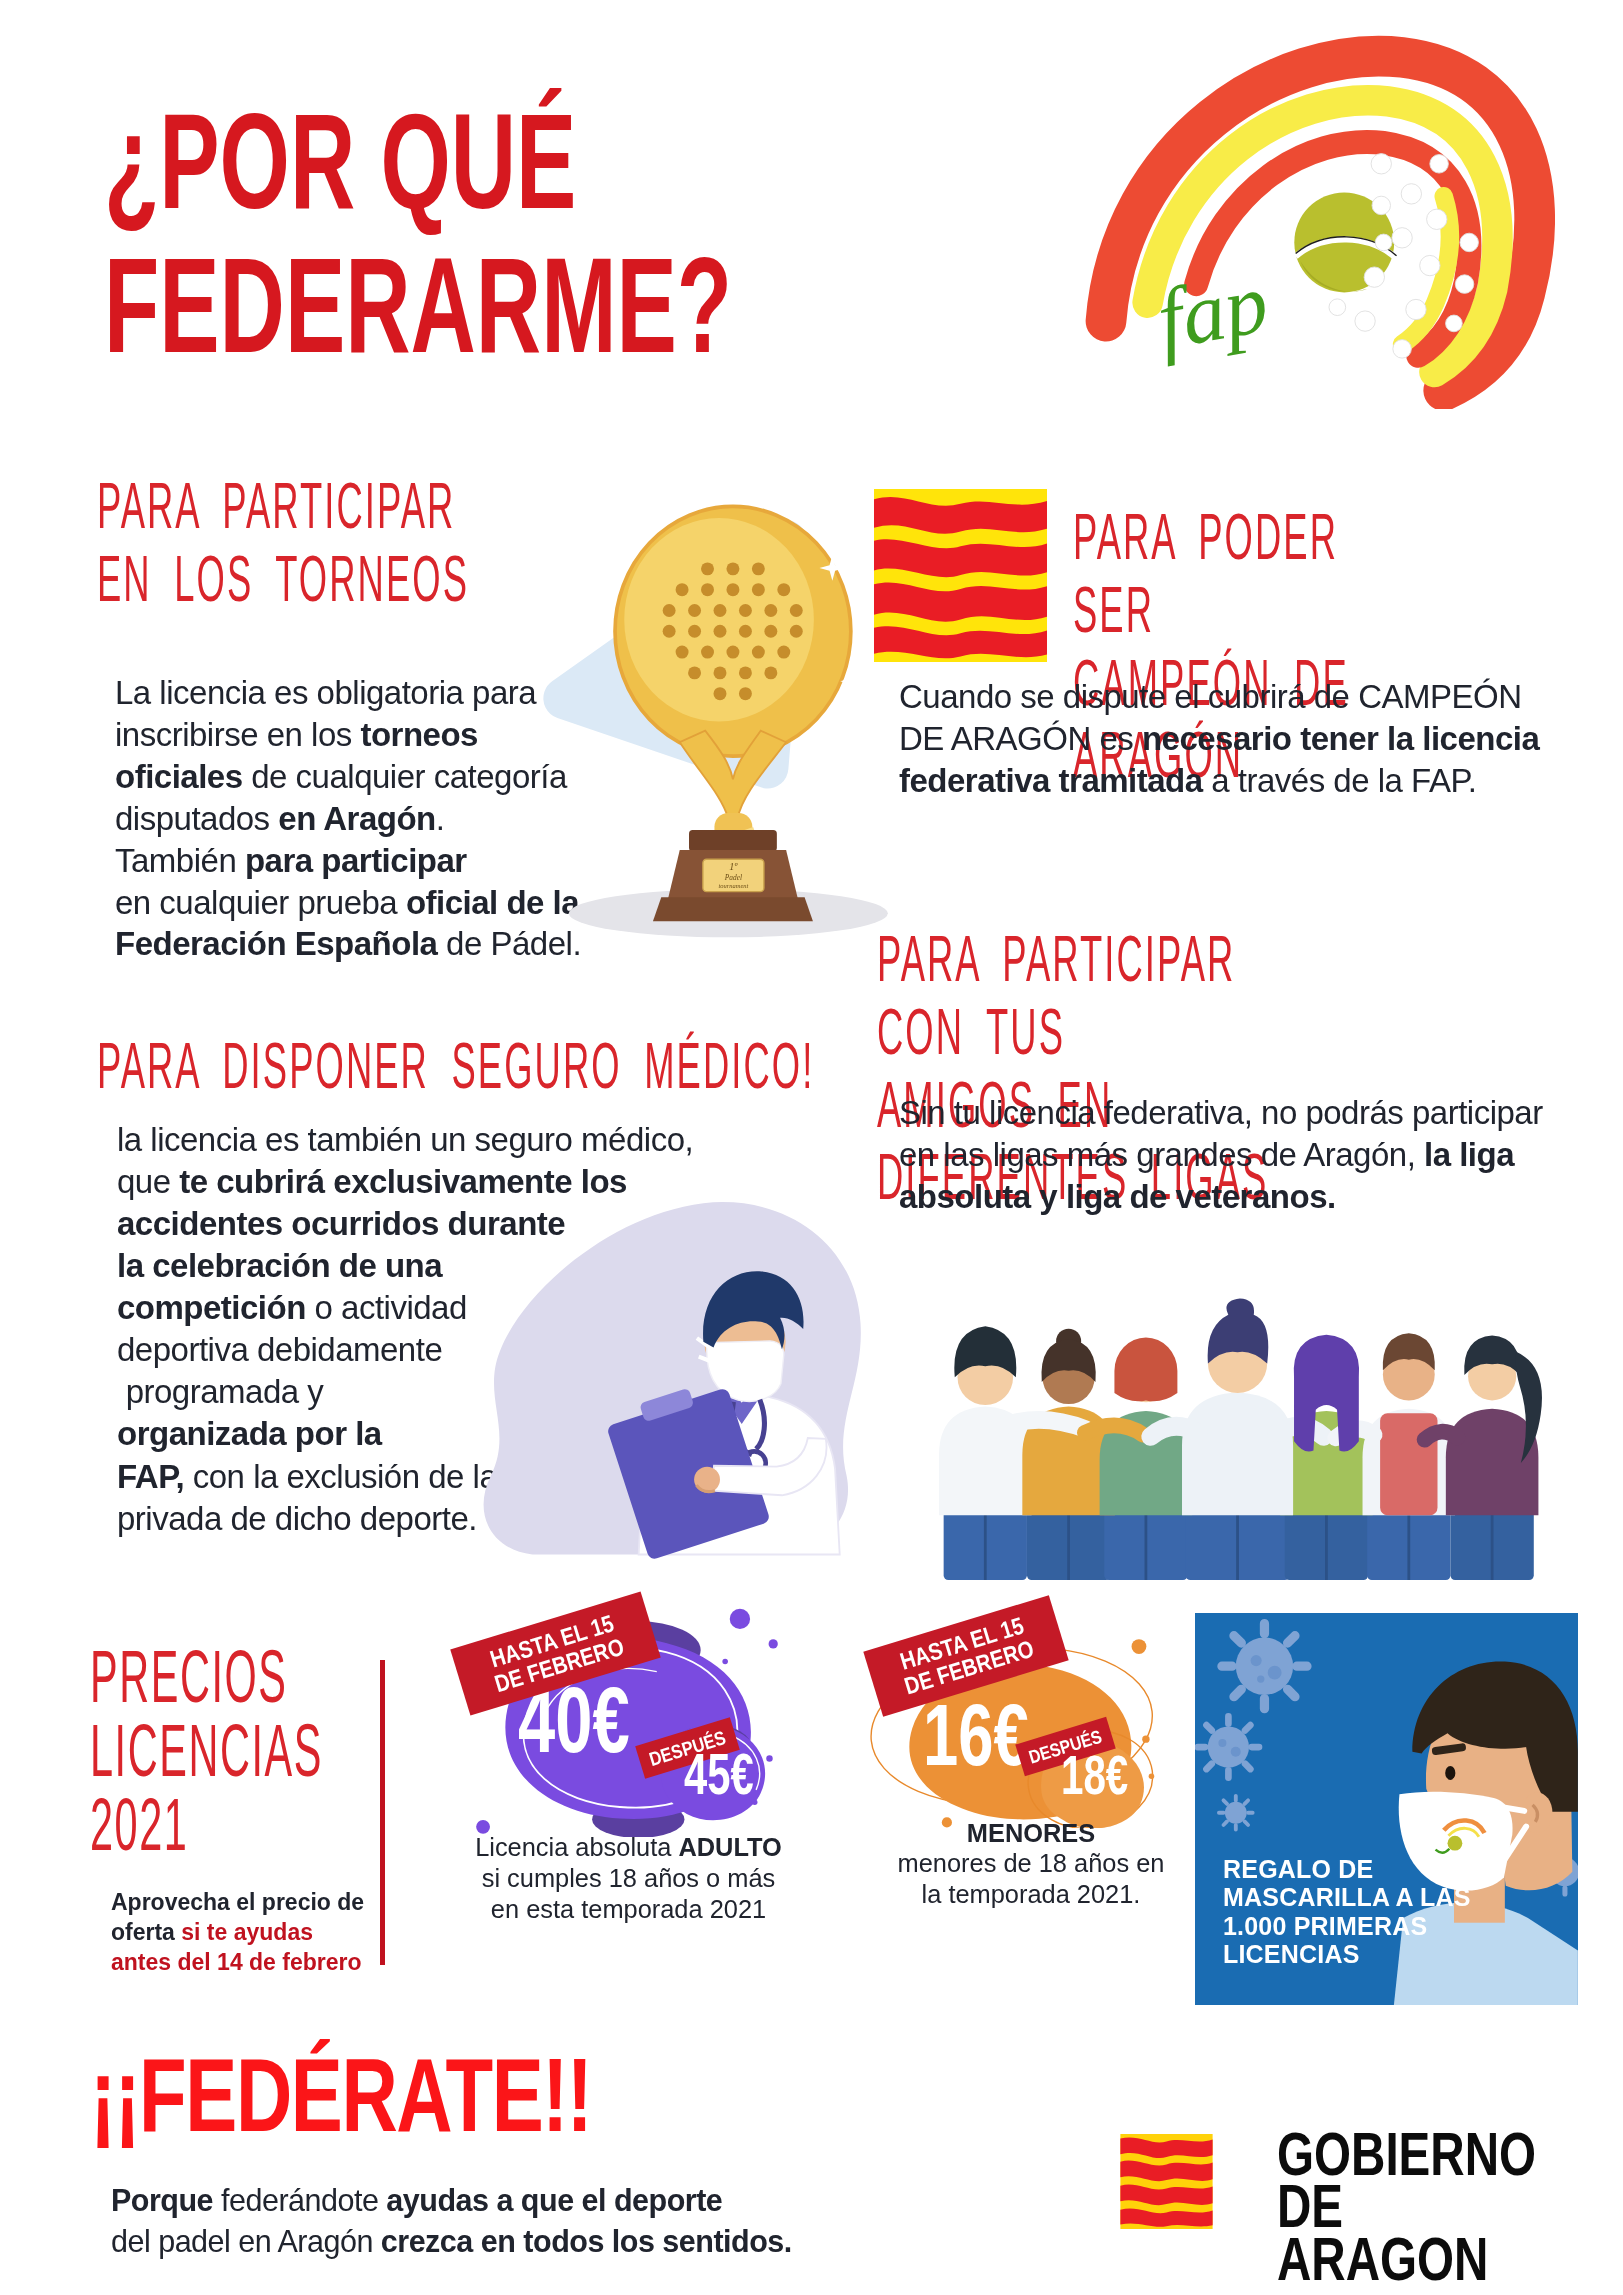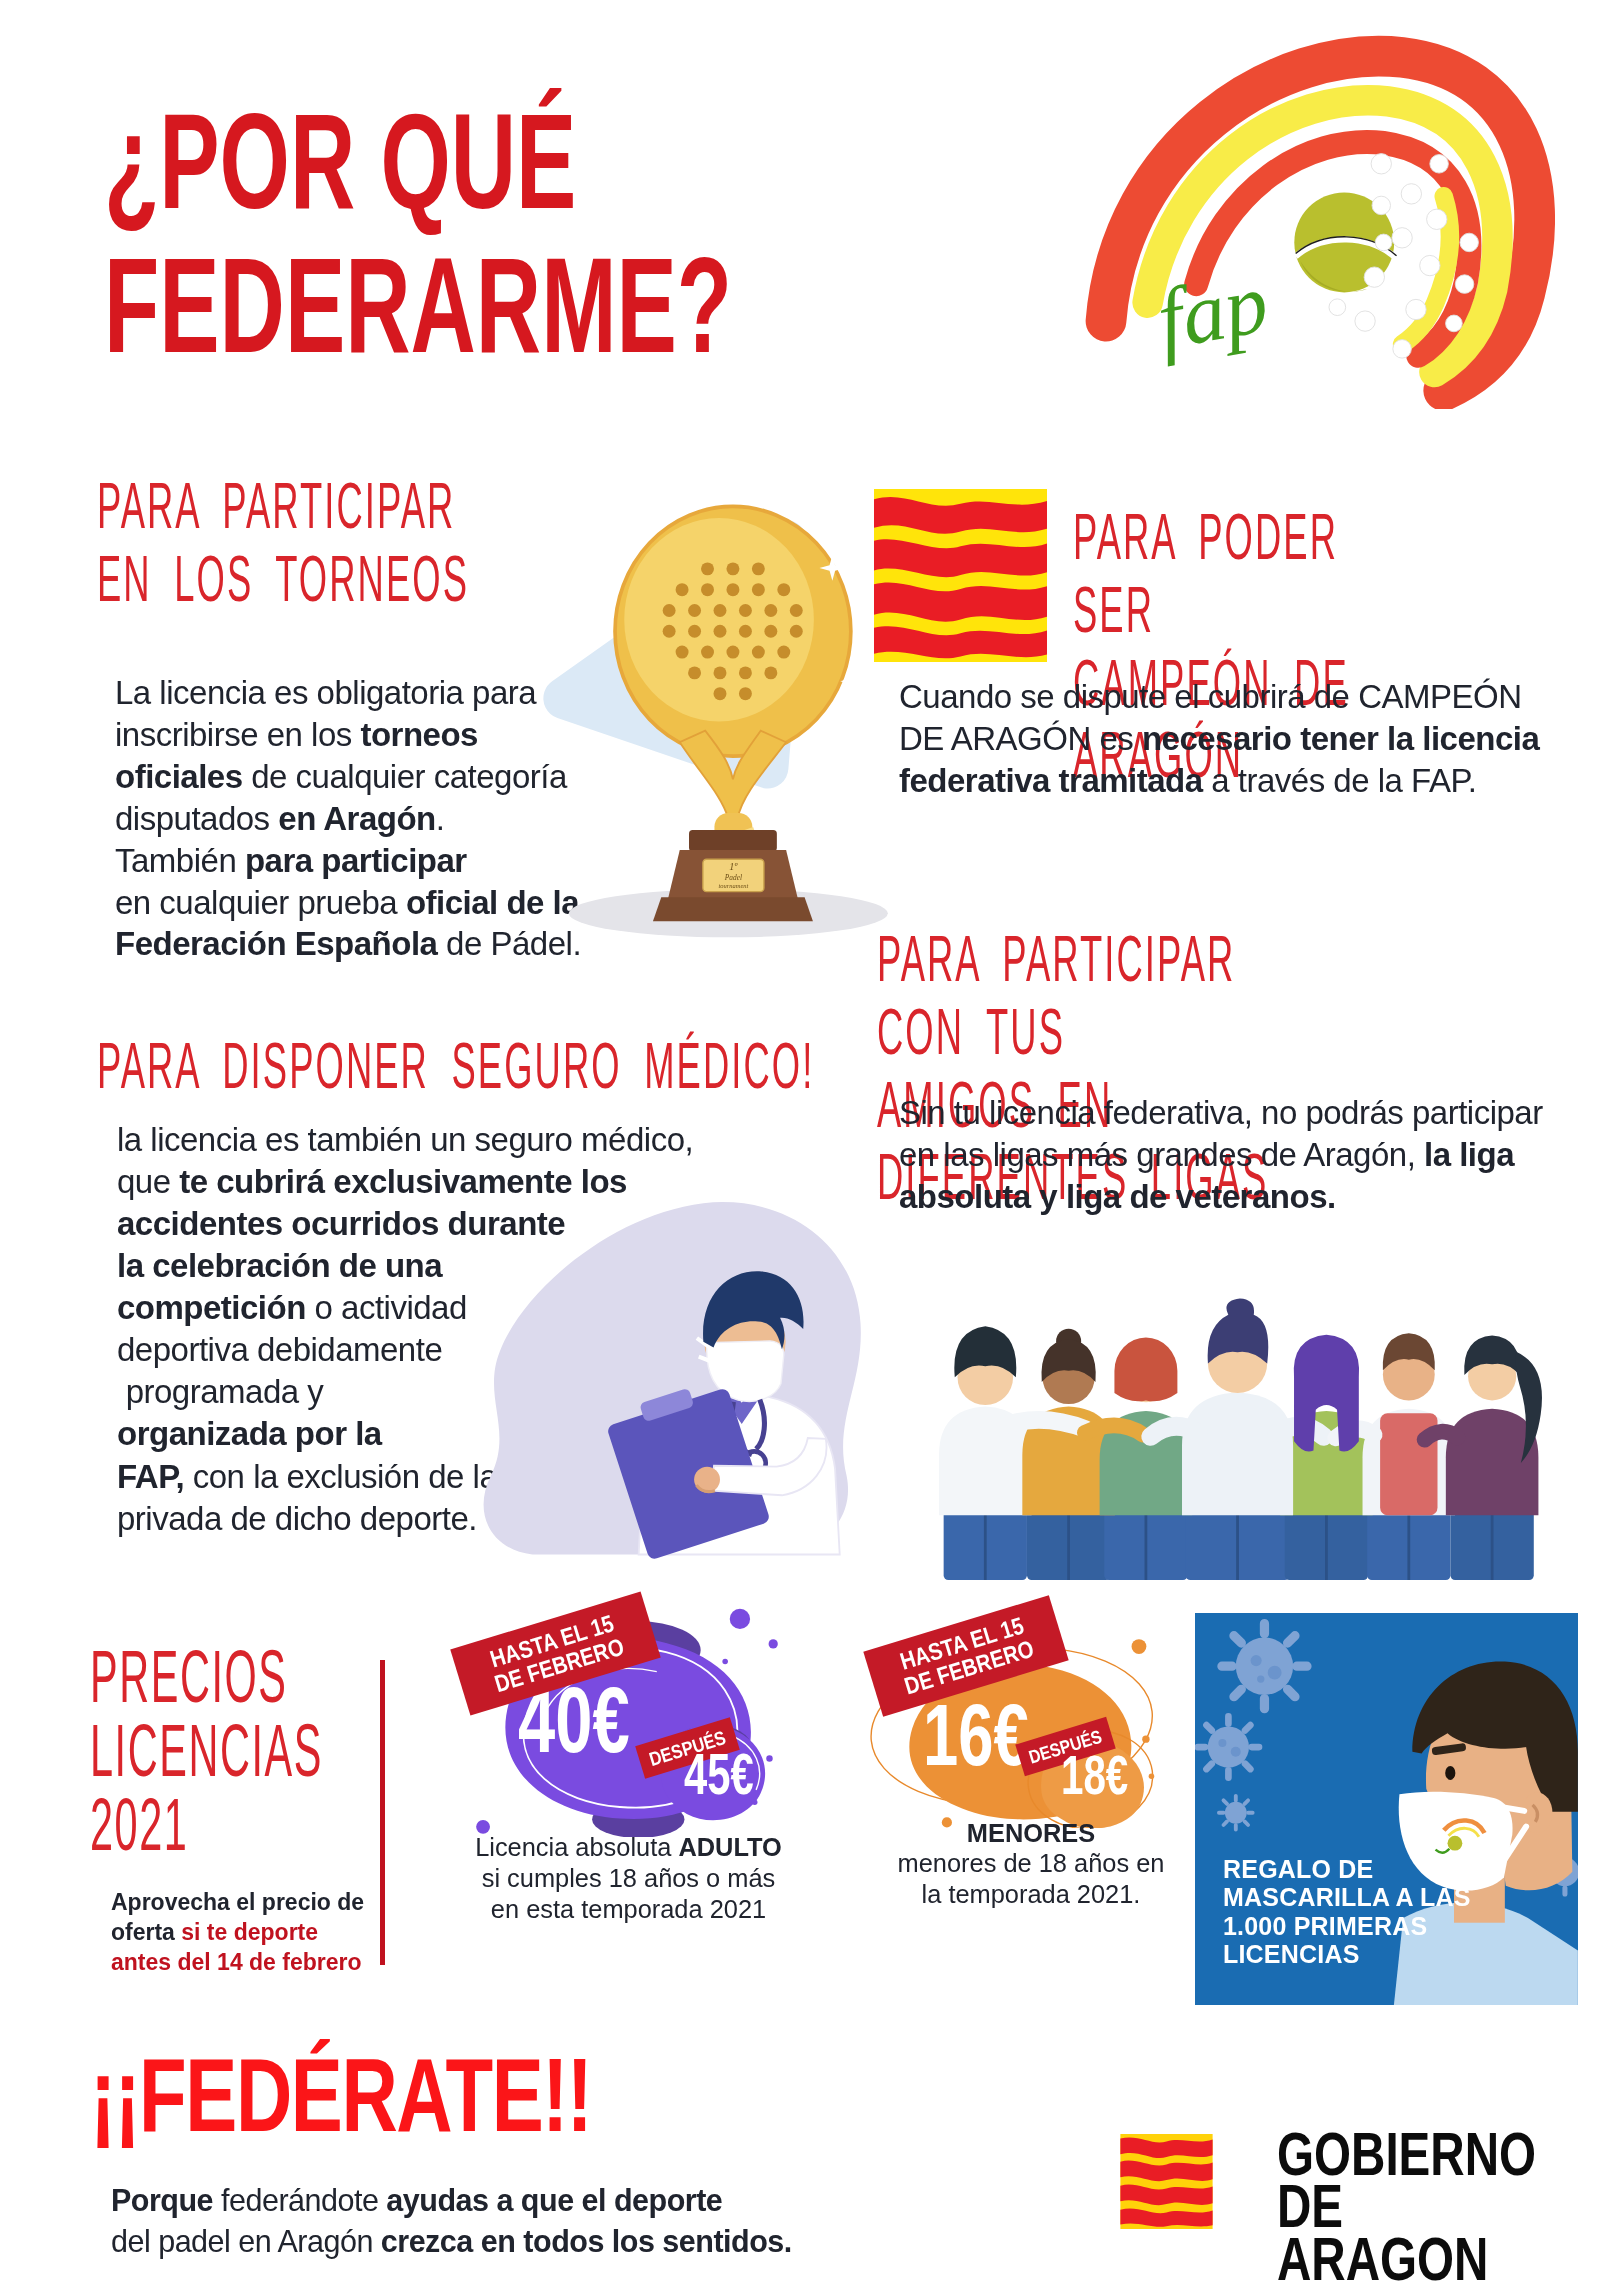--- a/index.html
+++ b/index.html
@@ -216,21 +216,21 @@
     <circle cx="528" cy="628" r="28" fill="#e9b289"></circle>
     <path d="M 505 640 Q 520 660 545 652" stroke="#d69e72" stroke-width="7" fill="none"></path>
   </svg>
 </div>
 
 <div class="abs" style="left:90px;top:1640px;">
   <span class="cx hd" style="font-size:74px;line-height:1.0;transform:scaleX(0.56);letter-spacing:2.8px;">PRECIOS
 LICENCIAS
 2021</span>
 </div>
-<div class="abs rich" style="left:93px;top:1888px;width:305px;font-size:23px;line-height:1.3;color:#20242e;font-weight:700;"><span>Aprovecha el precio de</span><br><span>oferta </span><span class="r">si te deporte</span><br><span class="r">antes del 14 de febrero</span></div>
+<div class="abs rich" style="left:93px;top:1888px;width:305px;font-size:23px;line-height:1.3;color:#20242e;font-weight:700;"><span>Aprovecha el precio de</span><br><span>oferta </span><span class="r">si te ayudas</span><br><span class="r">antes del 14 de febrero</span></div>
 <div class="abs" style="left:380px;top:1660px;width:5.1px;height:305px;background:#c0121f;"></div>
 
 <div class="abs" style="left:453px;top:1606px;width:329px;height:231px;">
   <svg width="329" height="231" viewBox="0 0 710 500">
     <ellipse cx="400" cy="95" rx="135" ry="62" fill="#5a3fa0"></ellipse>
     <ellipse cx="400" cy="462" rx="100" ry="40" fill="#5a3fa0"></ellipse>
     <path d="M 120 210 C 160 90 320 40 460 80 C 600 115 660 210 640 310 C 620 410 500 470 360 460 C 200 450 80 350 120 210 Z" fill="#7a4be0"></path>
     <path d="M 160 230 C 200 110 340 70 460 100 C 580 130 630 220 610 310 C 590 400 480 445 360 435 C 230 425 120 350 160 230 Z" stroke="#ffffff" stroke-width="4" fill="none"></path>
     <path d="M 190 250 C 220 160 330 118 440 142" stroke="#ffffff" stroke-width="3" fill="none"></path>
     <ellipse cx="560" cy="305" rx="85" ry="48" fill="#5a3fa0"></ellipse>

